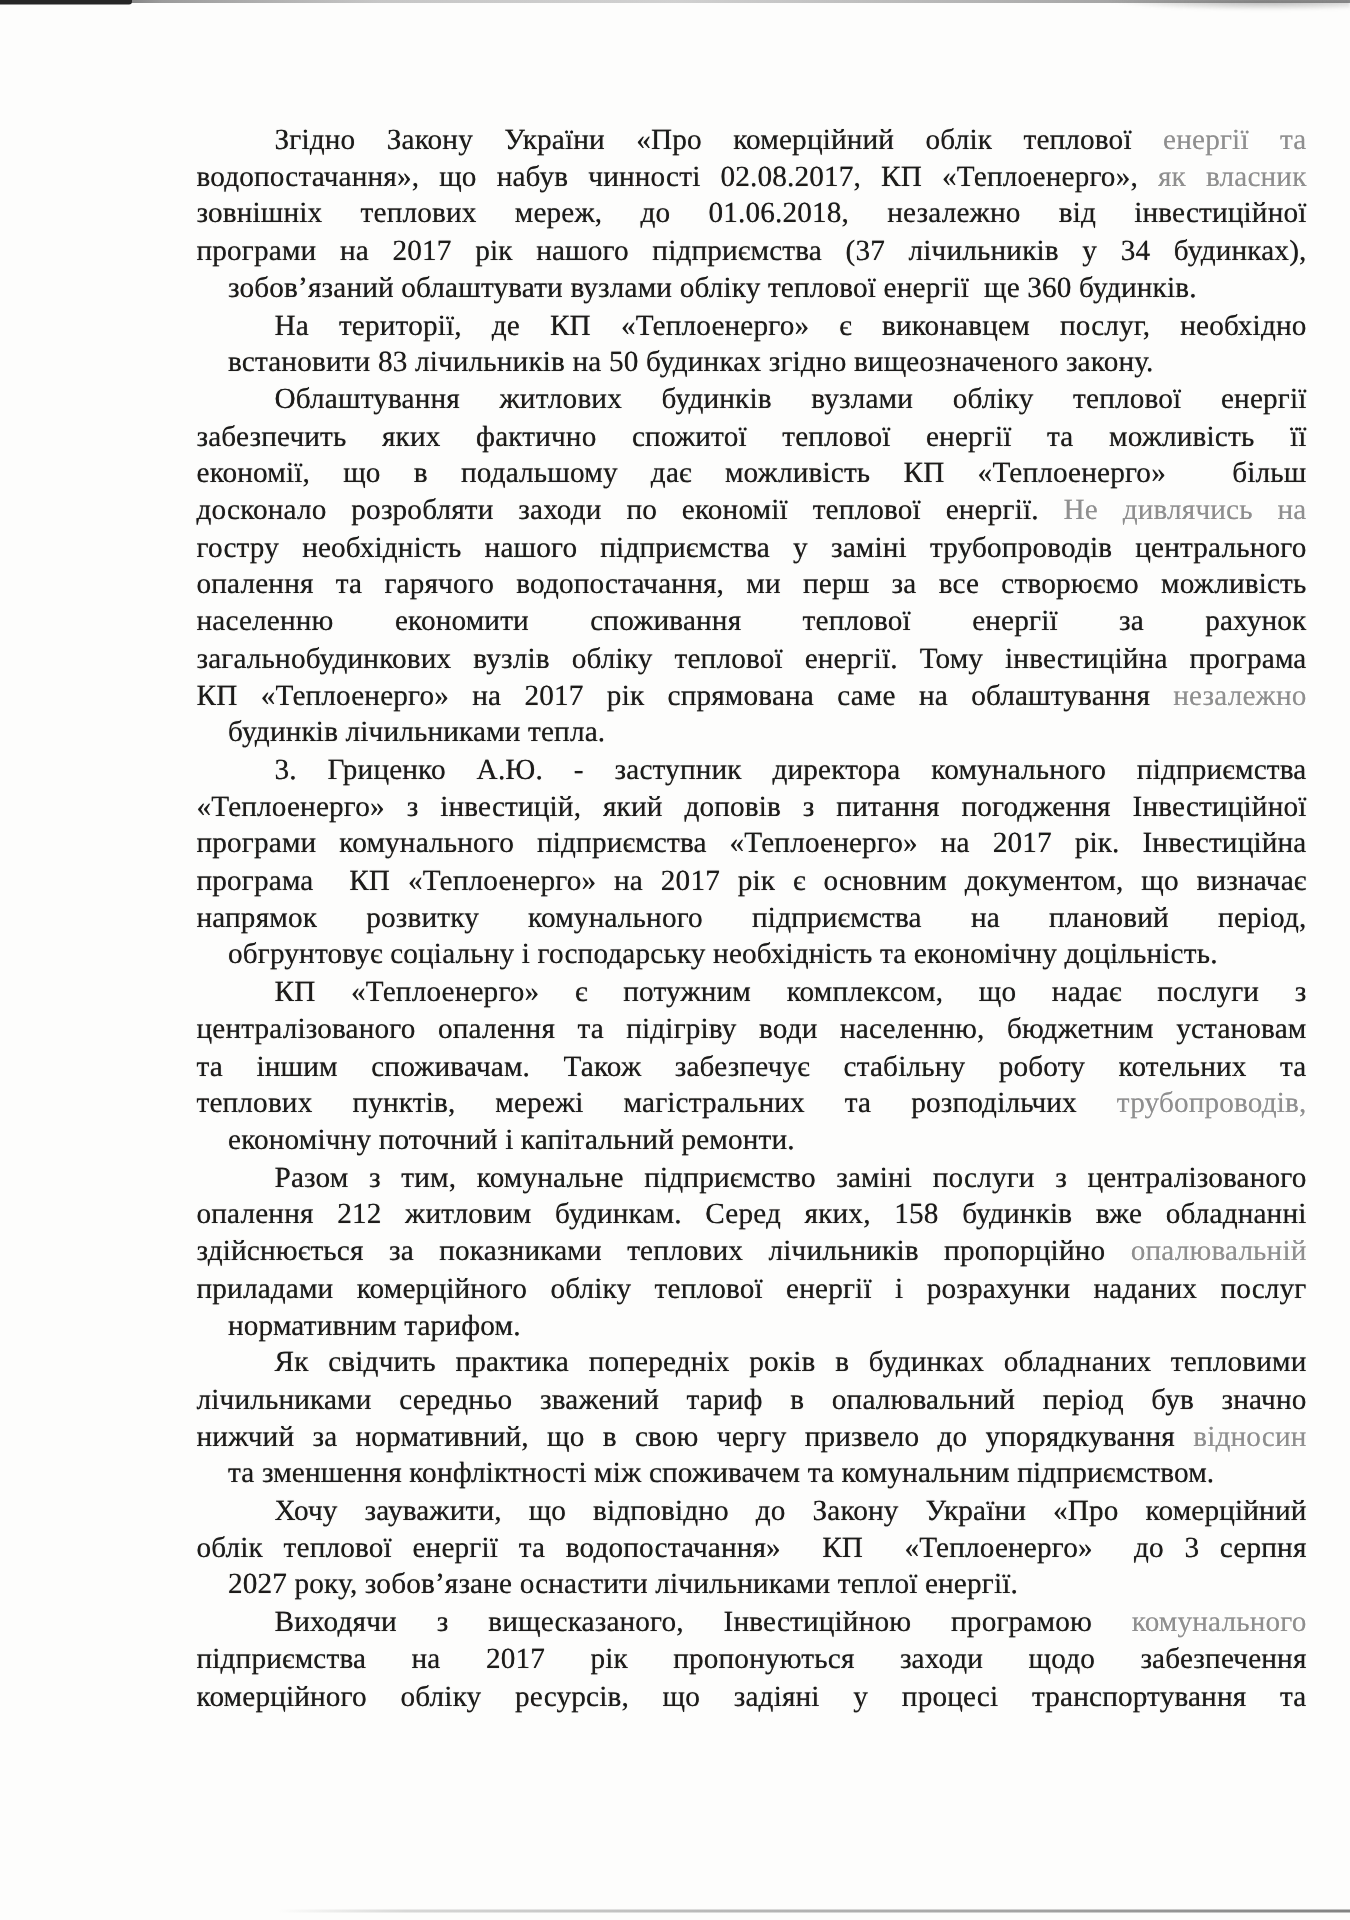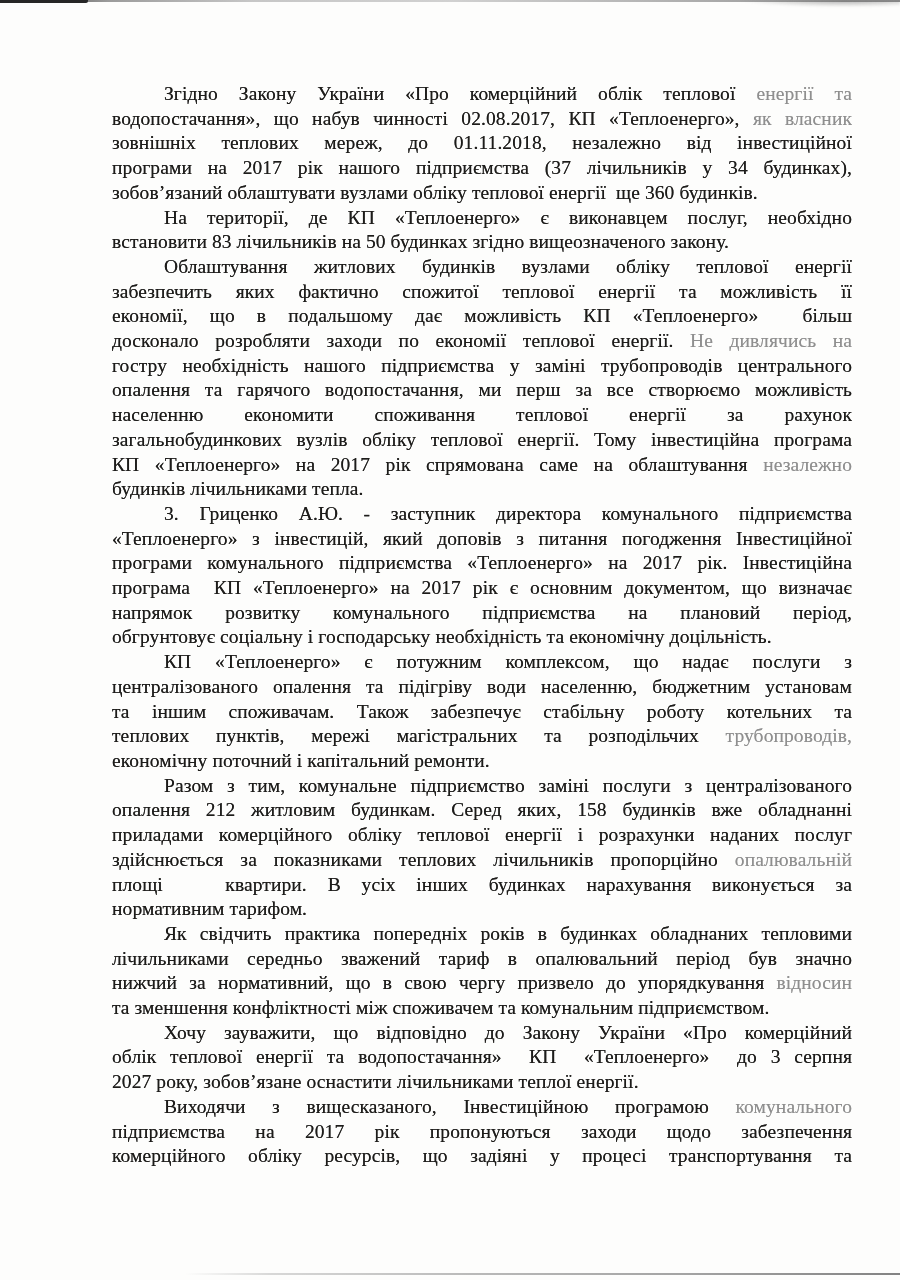--- a/index.html
+++ b/index.html
@@ -12,36 +12,36 @@
     width: 900px;
     height: 1280px;
     background: #fdfdfc;
     overflow: hidden;
     font-family: "Liberation Serif", "DejaVu Serif", serif;
     color: #1d1c1a;
   }
   
   .doc-body {
     position: absolute;
-    left: 112px;
+    left: 131px;
     top: 82px;
     width: 740px;
     font-size: 19.5px;
     line-height: 24.7px;
     text-shadow: 0 0 0.45px rgba(20,20,20,0.75);
     letter-spacing: 0.1px;
   }
   .paragraph { margin: 0; }
   .line {
     text-align: justify;
     text-align-last: justify;
     text-justify: inter-word;
   }
   .line.first { text-indent: 52px; }
-  .line.last:not(.force-justify) { text-align-last: left; }
+  .line.last:not(.force-justify) { text-align-last: left; margin-left: 21px; }
   .faded {
     color: #8f8f8f;
     text-shadow: 0 0 0.4px rgba(140,140,140,0.6);
   }
   
   .scan-artifact { position: absolute; pointer-events: none; }
   .top-edge {
     top: 0; left: 0; width: 100%; height: 2px;
     background: linear-gradient(90deg,
       #1c1c1c 0%, #3d3d3d 5%, #8a8a8a 12%, #bdbdbd 28%,
@@ -72,21 +72,21 @@
 
 <div class="page">
   <div class="scan-artifact top-edge"></div>
   <div class="scan-artifact top-left-mark"></div>
   <div class="scan-artifact top-right-smudge"></div>
 
   <div class="doc-body">
       <div class="paragraph">
         <div class="line first"><span>Згідно Закону України «Про комерційний облік теплової </span><span class="faded">енергії та</span></div>
         <div class="line"><span>водопостачання», що набув чинності 02.08.2017, КП «Теплоенерго», </span><span class="faded">як власник</span></div>
-        <div class="line"><span>зовнішніх теплових мереж, до 01.11.2018, незалежно від інвестиційної</span></div>
+        <div class="line"><span>зовнішніх теплових мереж, до 01.06.2018, незалежно від інвестиційної</span></div>
         <div class="line"><span>програми на 2017 рік нашого підприємства (37 лічильників у 34 будинках),</span></div>
         <div class="line last"><span>зобов’язаний облаштувати вузлами обліку теплової енергії &nbsp;ще 360 будинків.</span></div>
       </div>
       <div class="paragraph">
         <div class="line first"><span>На території, де КП «Теплоенерго» є виконавцем послуг, необхідно</span></div>
         <div class="line last"><span>встановити 83 лічильників на 50 будинках згідно вищеозначеного закону.</span></div>
       </div>
       <div class="paragraph">
         <div class="line first"><span>Облаштування житлових будинків вузлами обліку теплової енергії</span></div>
         <div class="line"><span>забезпечить яких фактично спожитої теплової енергії та можливість її</span></div>
@@ -110,23 +110,22 @@
       <div class="paragraph">
         <div class="line first"><span>КП «Теплоенерго» є потужним комплексом, що надає послуги з</span></div>
         <div class="line"><span>централізованого опалення та підігріву води населенню, бюджетним установам</span></div>
         <div class="line"><span>та іншим споживачам. Також забезпечує стабільну роботу котельних та</span></div>
         <div class="line"><span>теплових пунктів, мережі магістральних та розподільчих </span><span class="faded">трубопроводів,</span></div>
         <div class="line last"><span>економічну поточний і капітальний ремонти.</span></div>
       </div>
       <div class="paragraph">
         <div class="line first"><span>Разом з тим, комунальне підприємство заміні послуги з централізованого</span></div>
         <div class="line"><span>опалення 212 житловим будинкам. Серед яких, 158 будинків вже обладнанні</span></div>
+        <div class="line"><span>здійснюється за показниками теплових лічильників пропорційно </span><span class="faded">опалювальній</span></div>
         <div class="line"><span>приладами комерційного обліку теплової енергії і розрахунки наданих послуг</span></div>
-        <div class="line"><span>здійснюється за показниками теплових лічильників пропорційно </span><span class="faded">опалювальній</span></div>
-        <div class="line"><span>площі &nbsp;&nbsp;квартири. В усіх інших будинках нарахування виконується за</span></div>
         <div class="line last"><span>нормативним тарифом.</span></div>
       </div>
       <div class="paragraph">
         <div class="line first"><span>Як свідчить практика попередніх років в будинках обладнаних тепловими</span></div>
         <div class="line"><span>лічильниками середньо зважений тариф в опалювальний період був значно</span></div>
         <div class="line"><span>нижчий за нормативний, що в свою чергу призвело до упорядкування </span><span class="faded">відносин</span></div>
         <div class="line last"><span>та зменшення конфліктності між споживачем та комунальним підприємством.</span></div>
       </div>
       <div class="paragraph">
         <div class="line first"><span>Хочу зауважити, що відповідно до Закону України «Про комерційний</span></div>

